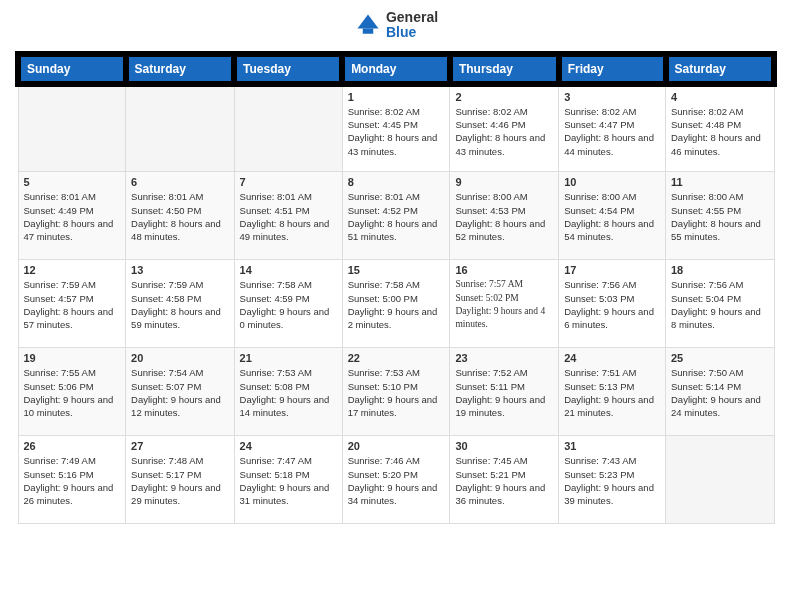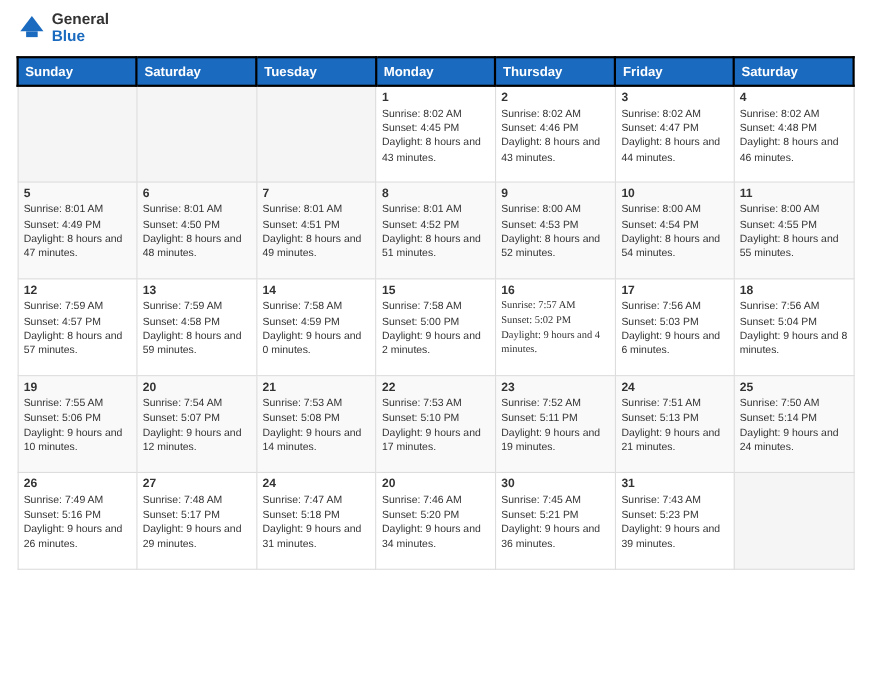--- a/index.html
+++ b/index.html
@@ -8,21 +8,21 @@
       background: #fff;
       width: 792px;
       min-height: 612px;
     }
     .page {
       width: 792px;
       padding: 10px 15px;
     }
     .header {
       display: flex;
-      justify-content: space-between;
+      justify-content: center;
       align-items: flex-start;
       margin-bottom: 10px;
     }
     .logo {
       display: flex;
       align-items: center;
       gap: 4px;
     }
     .logo-text {
       display: flex;
@@ -54,21 +54,21 @@
       border-collapse: collapse;
       border: 1px solid #ccc;
     }
     .calendar th {
       background-color: #1a6abf;
       color: #fff;
       font-size: 12px;
       font-weight: bold;
       text-align: left;
       padding: 5px 6px;
-      border: 2px solid #000000;
+      border: 6px solid #000000;
     }
     .calendar td {
       vertical-align: top;
       font-size: 10px;
       color: #333;
       padding: 4px 5px;
       border: 1px solid #ddd;
       width: 113px;
       height: 88px;
       background: #fff;

